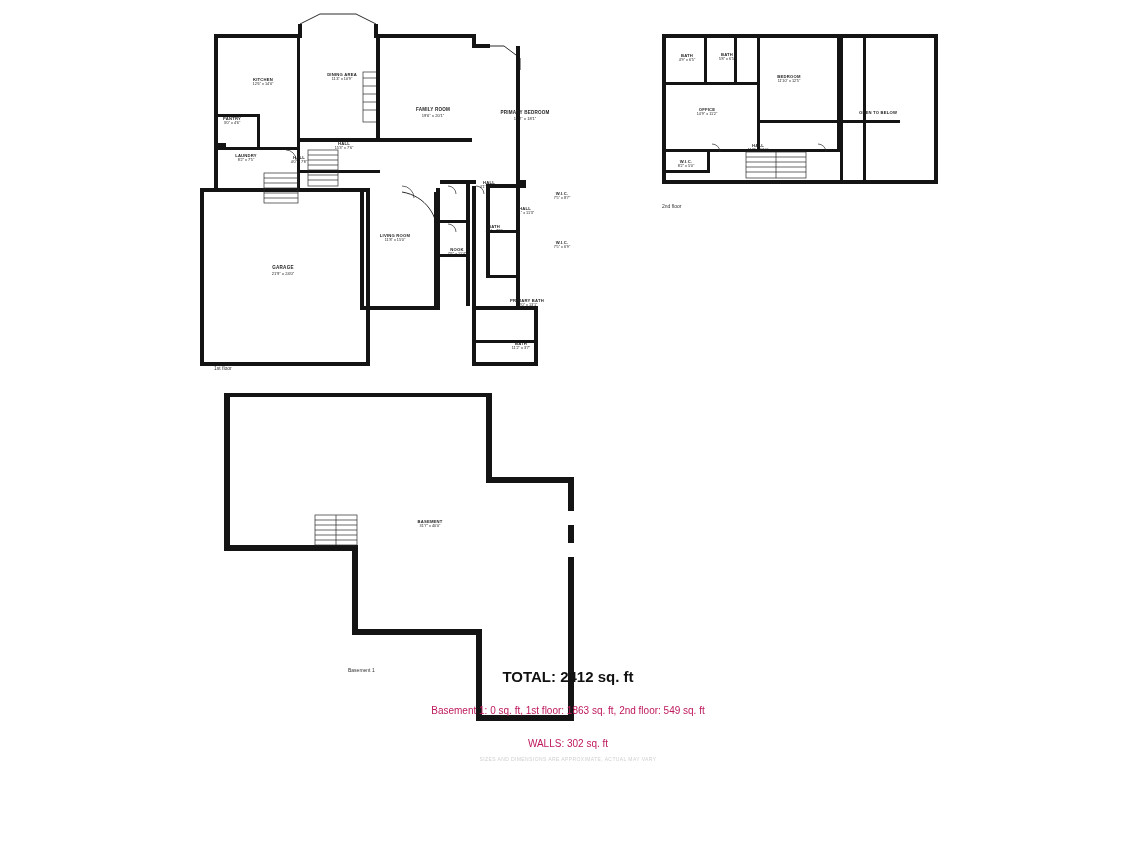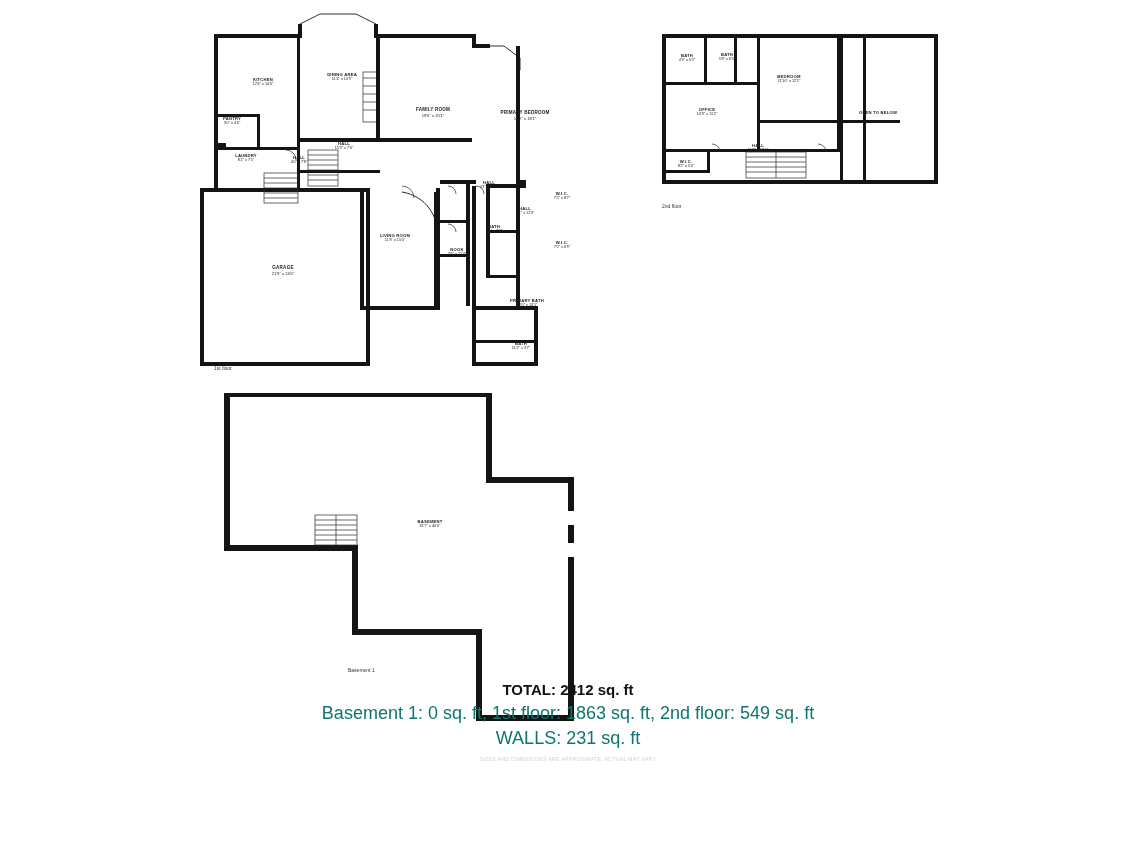--- a/index.html
+++ b/index.html
@@ -64,23 +64,24 @@
     bottom: 14px;
     text-align: center;
   }
   .footer .total {
     font-size: 15px;
     font-weight: 700;
     color: #111;
     margin-bottom: 3px;
   }
   .footer .line {
-    font-size: 18px;
-    color: #0f766e;
+    font-size: 10px;
+    color: #be185d;
     line-height: 1.35;
+    margin-top: 19px;
   }
   .disclaimer {
     position: absolute;
     left: 0; right: 0;
     bottom: 2px;
     text-align: center;
     font-size: 5px;
     color: #cfcfcf;
     letter-spacing: 0.4px;
   }
@@ -353,17 +354,17 @@
       <span class="rname">BASEMENT</span>
       <span class="rdim">31'7" x 40'0"</span>
     </div>
 
     <div class="floor-caption" style="left:148px; top:282px;">Basement 1</div>
   </div>
 
   <div class="footer">
     <div class="total">TOTAL: 2412 sq. ft</div>
     <div class="line">Basement 1: 0 sq. ft, 1st floor: 1863 sq. ft, 2nd floor: 549 sq. ft</div>
-    <div class="line">WALLS: 231 sq. ft</div>
+    <div class="line">WALLS: 302 sq. ft</div>
   </div>
   <div class="disclaimer">SIZES AND DIMENSIONS ARE APPROXIMATE, ACTUAL MAY VARY</div>
 
 </div>
 
 </body></html>

